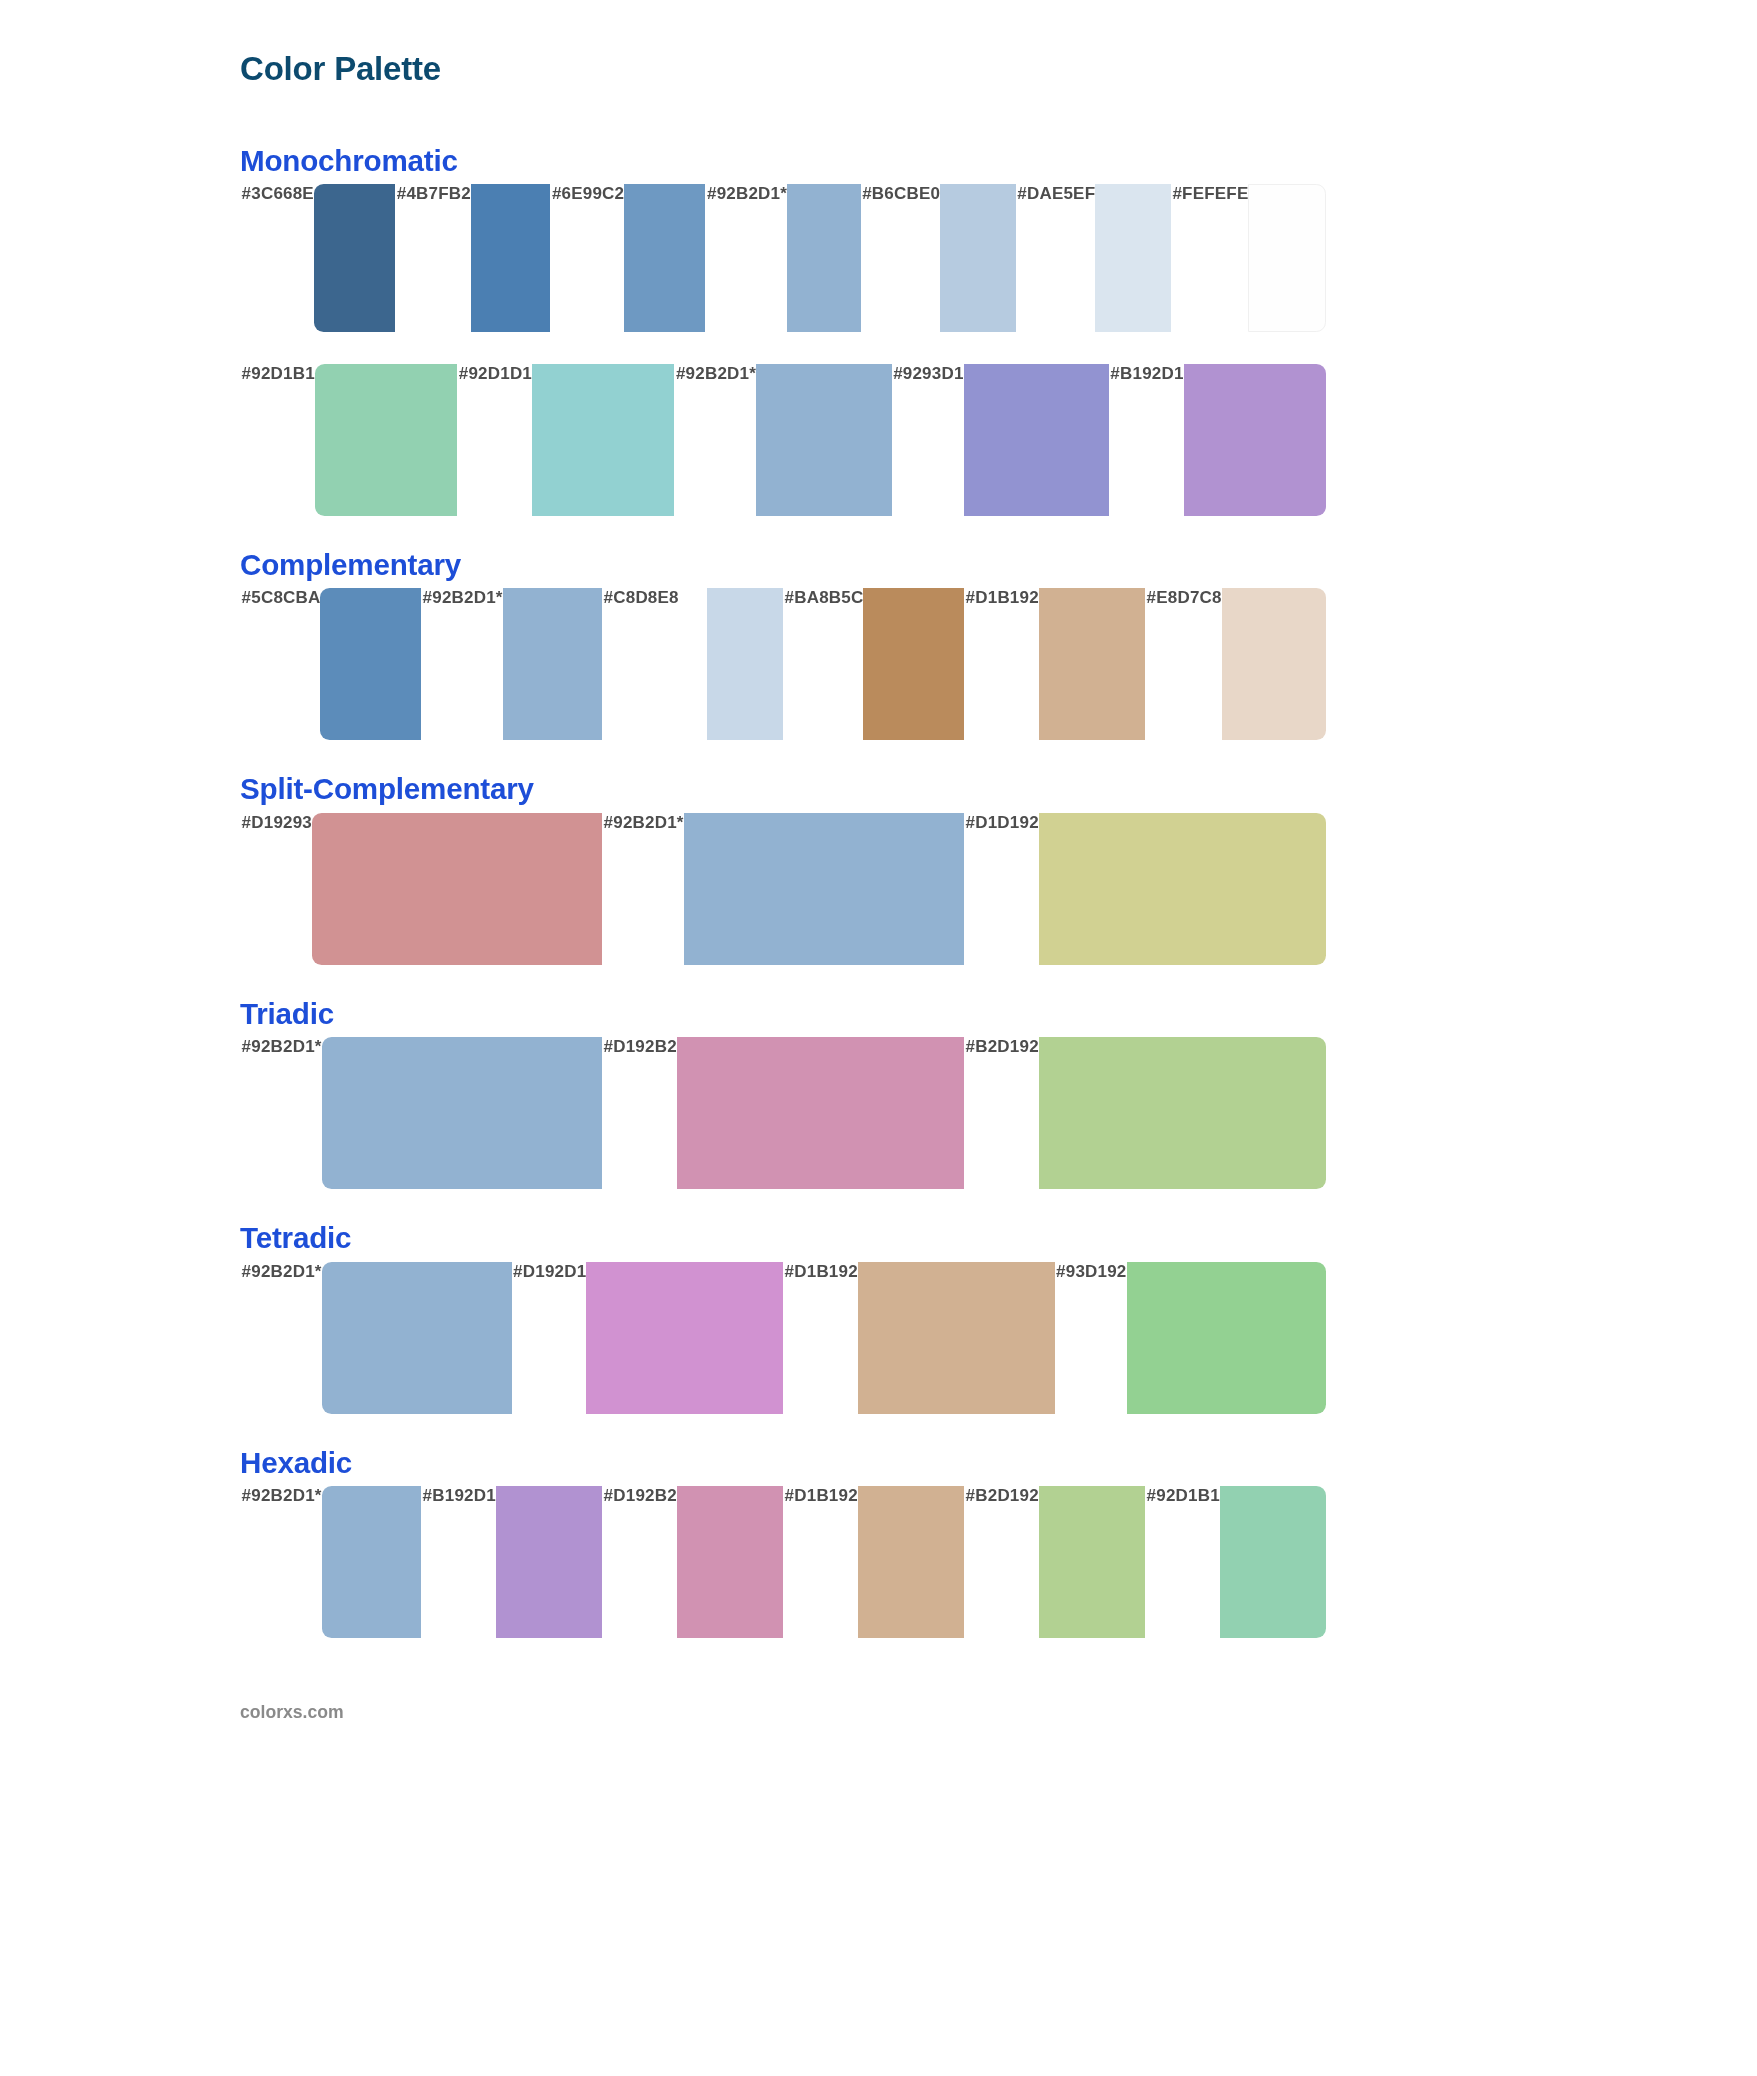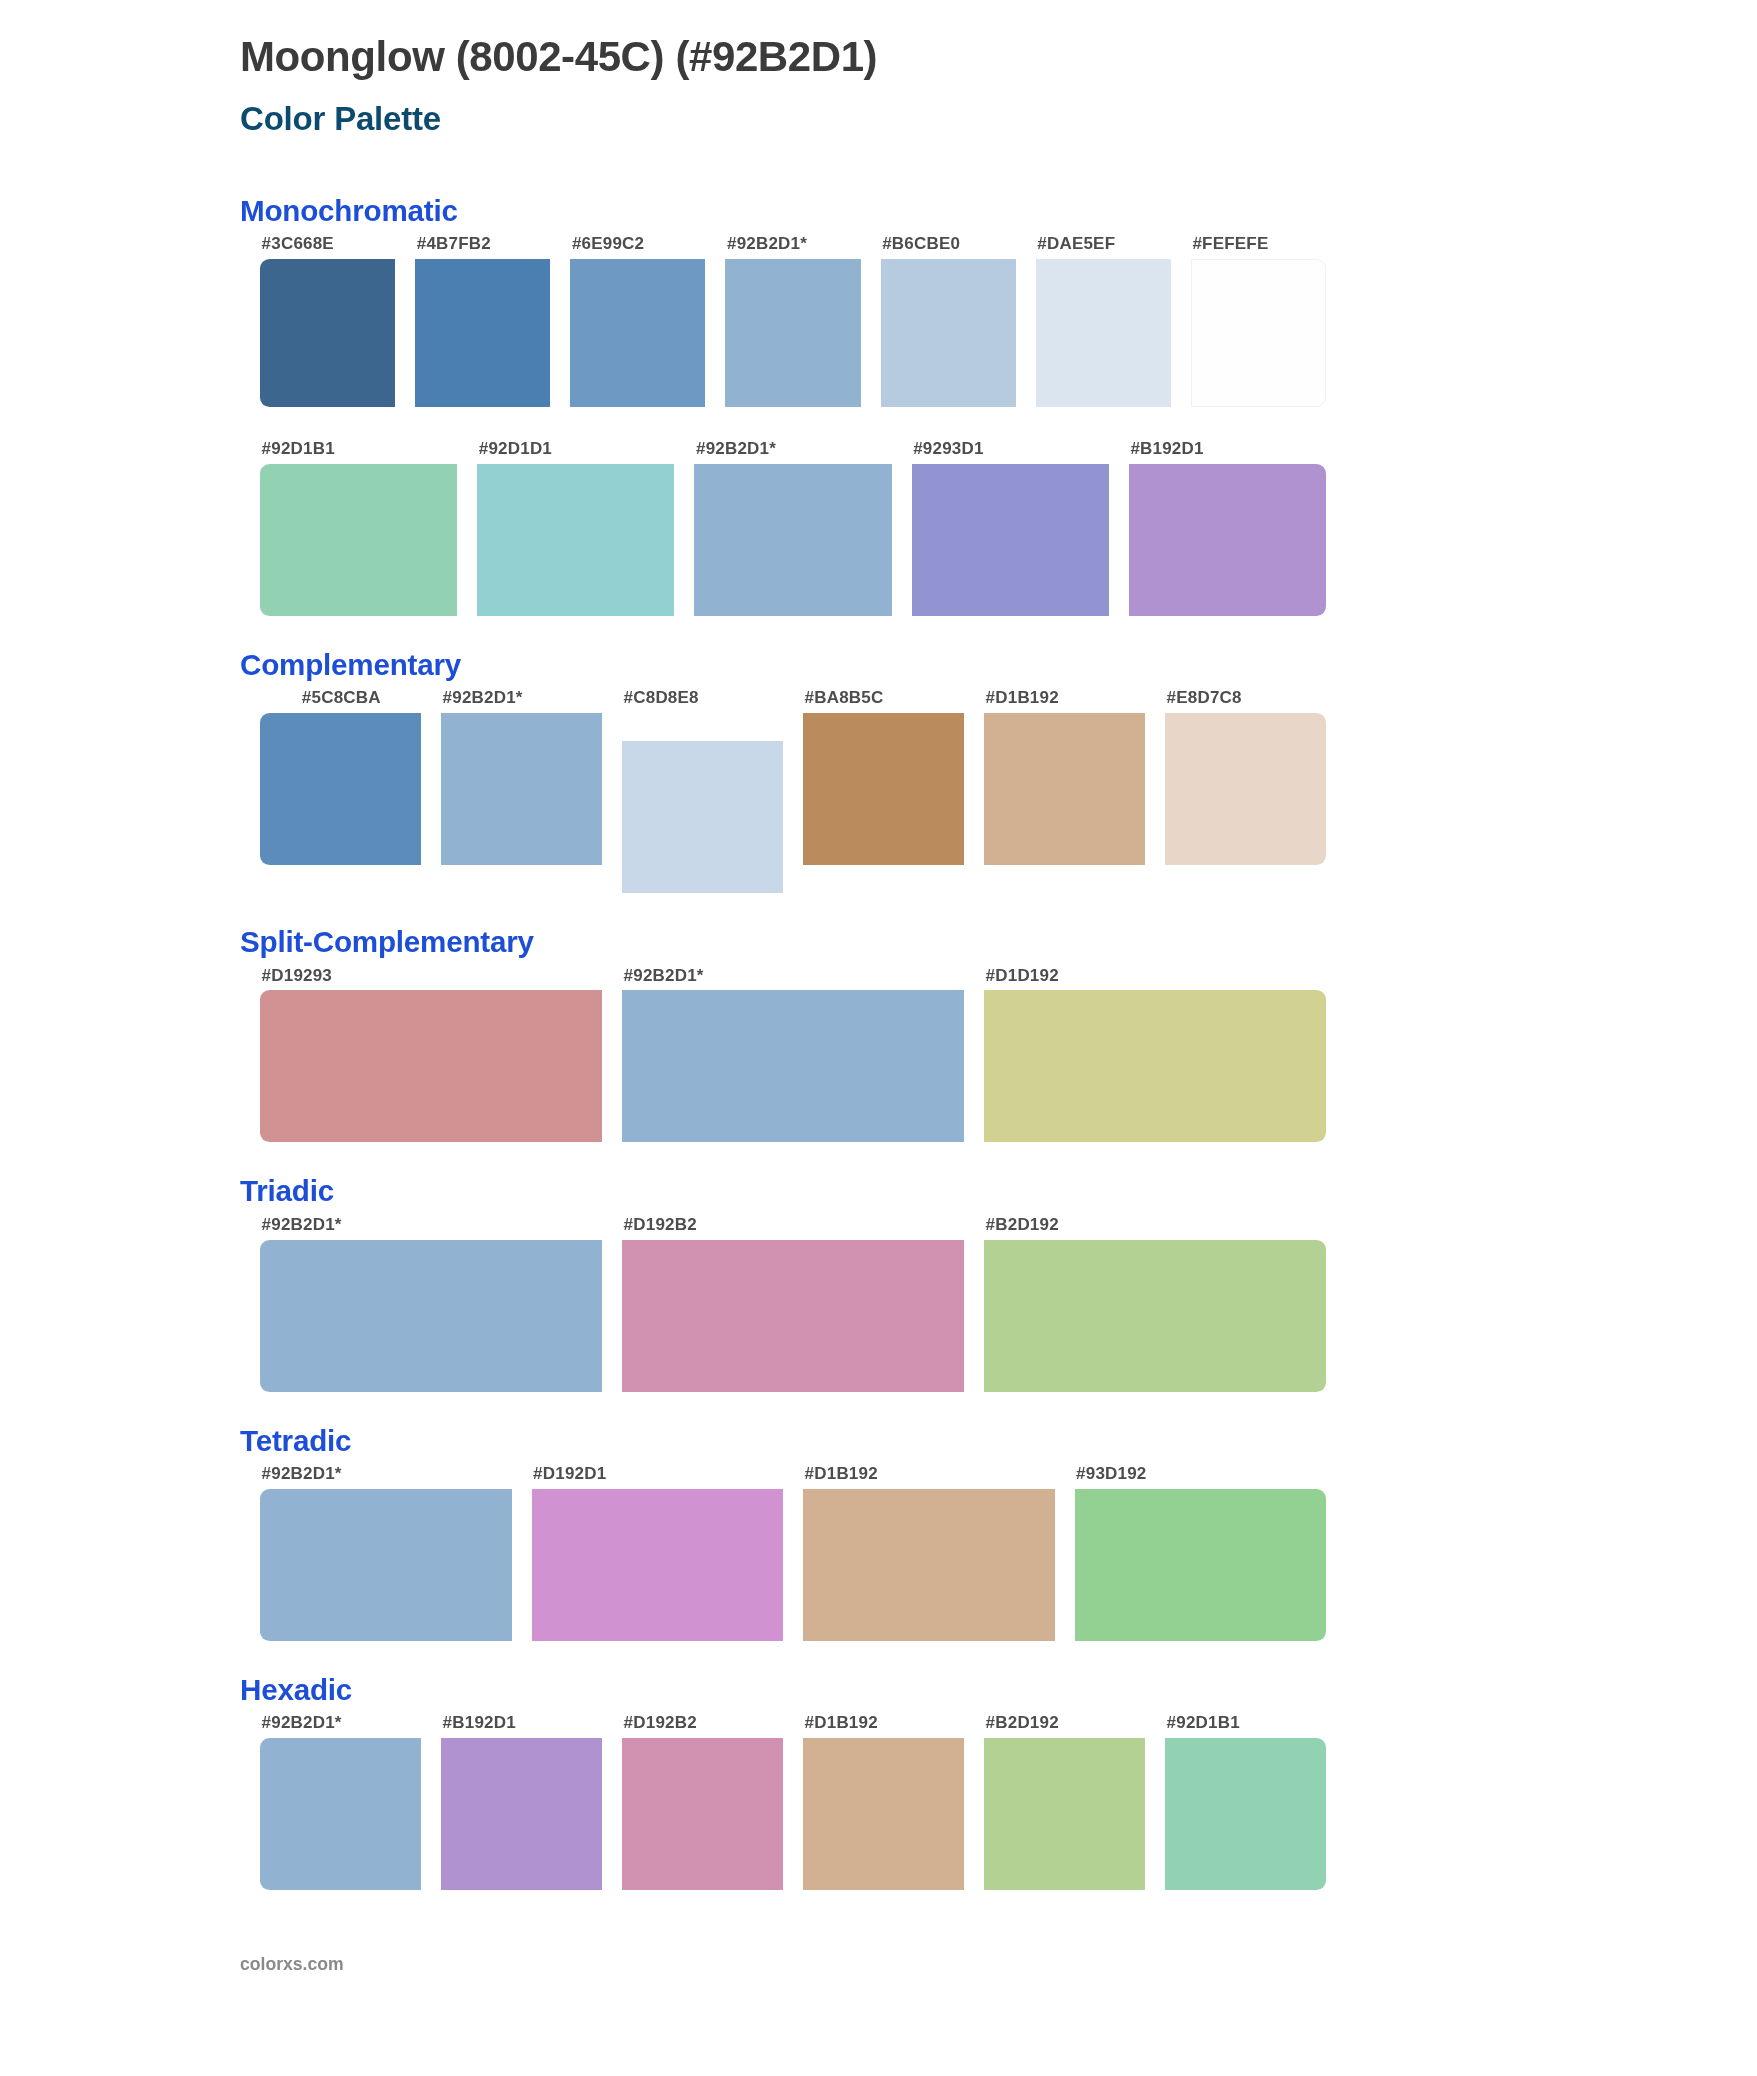--- a/index.html
+++ b/index.html
@@ -48,22 +48,21 @@
   }
   .swatch-row {
     margin-left: 240px;
     width: 1086px;
     display: flex;
     position: relative;
   }
   .swatch {
     position: relative;
     display: flex;
-    flex-direction: column;
-    margin-left: 20px;
+    flex-direction: row;
   }
   .swatch-label {
     font-size: 17px;
     font-weight: bold;
     color: #4d4d4d;
     padding: 0 0 4.8px 1.6px;
     white-space: nowrap;
     letter-spacing: 0.2px;
   }
   .swatch-color {
@@ -85,21 +84,20 @@
     font-size: 17.6px;
     color: #8a8a8a;
     font-weight: bold;
   }
 </style>
 </head>
 <body>
 
 <div class="page">
 
-  <h1 class="title">Moonglow (8002-45C) (#92B2D1)</h1>
   <h2 class="subtitle">Color Palette</h2>
 
   <div class="sections" id="sections">
       <div class="section mono">
         <div class="section-title">Monochromatic</div>
         <div class="swatch-row">
           <div class="swatch" style="width: 14.2857%;">
             <div class="swatch-label">#3C668E</div>
             <div class="swatch-color" style="background: rgb(60, 102, 142);"></div>
           </div>

